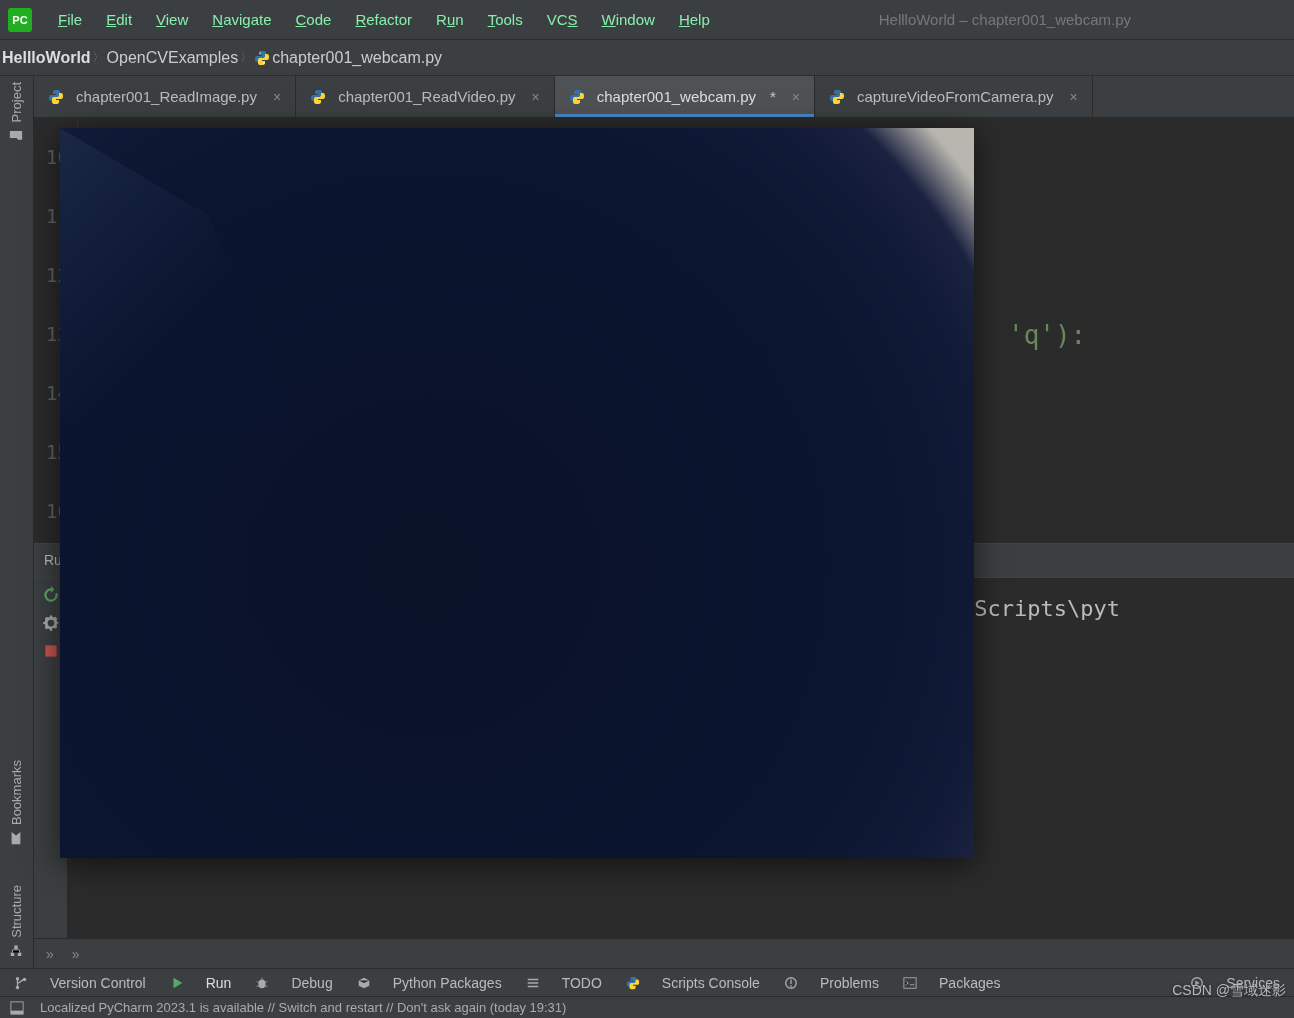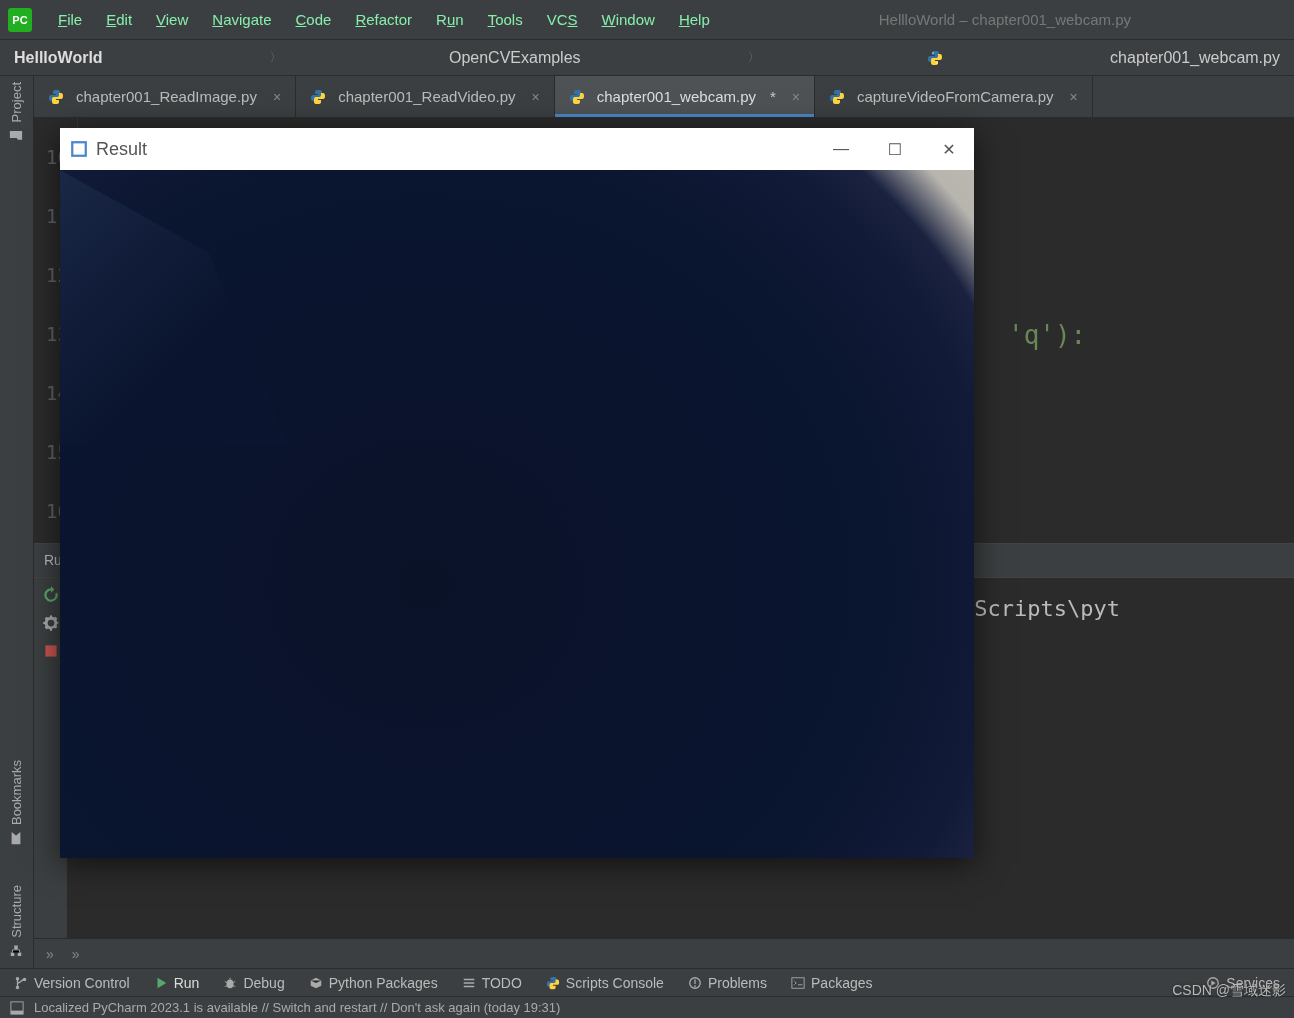--- a/index.html
+++ b/index.html
@@ -18,23 +18,22 @@
   .menu-item {
     padding: 4px 10px; color:#86efac; font-size:15px; cursor: pointer;
   }
   .menu-item u { text-decoration: underline; }
   .title-center {
     flex: 1; text-align: center; color:#777; font-size:15px;
   }
   
   .breadcrumbs {
     display:flex; align-items:center; height:36px; background:#3c3f41;
-    padding: 0 14px; color:#ccc; font-size:16px; gap:2px;
+    padding: 0 2px; color:#ccc; font-size:16px; gap:2px;
     border-bottom:1px solid #2b2b2b;
-    justify-content:space-between;
   }
   .crumb-sep { color:#777; font-size:12px; }
   .crumb-bold { font-weight:bold; color:#ddd; }
   
   .body {
     display:flex; height: calc(100% - 40px - 36px - 28px - 22px);
     background:#2b2b2b;
   }
   .left-tools {
     width:34px; background:#3c3f41; border-right:1px solid #2b2b2b;
@@ -80,28 +79,28 @@
   .run-body { display:flex; }
   .run-tools { width:34px; display:flex; flex-direction:column; align-items:center; gap:10px; padding-top:8px; background:#3c3f41; border-right:1px solid #2b2b2b;}
   .run-tool { width:18px; height:18px; cursor:pointer; }
   .run-output { flex:1; font-family:Consolas, monospace; font-size:22px; color:#bbb; padding:18px 12px; white-space:pre; overflow:hidden;}
   .run-nav { height:30px; background:#3c3f41; display:flex; align-items:center; gap:18px; padding-left:12px; color:#888; font-size:14px; border-top:1px solid #2b2b2b;}
   
   .tool-strip {
     height:28px; background:#3c3f41; display:flex; align-items:center; gap:24px;
     padding:0 14px; border-top:1px solid #2b2b2b; color:#bbb; font-size:14px;
   }
-  .tool-btn { display:flex; align-items:center; gap:6px; cursor:pointer; }
+  .tool-btn { display:flex; align-items:center; gap:22px; cursor:pointer; }
   .tool-btn.active { color:#ddd; }
   .tool-btn.active .run-play { fill:#59a869; }
   .tool-icon { width:14px; height:14px; }
   
   .statusbar {
     height:22px; background:#3c3f41; display:flex; align-items:center;
-    padding:0 10px; color:#aaa; font-size:13px; gap:10px; border-top:1px solid #2b2b2b;
+    padding:0 10px; color:#aaa; font-size:13px; gap:16px; border-top:1px solid #2b2b2b;
   }
   
   .result-window {
     position:absolute; left:60px; top:128px; width:914px; height:730px;
     background:#fff; box-shadow:0 6px 30px rgba(0,0,0,0.6);
     display:flex; flex-direction:column;
   }
   .result-titlebar {
     height:42px; background:#fff; display:flex; align-items:center;
     padding:0 10px; color:#555; font-size:18px;
@@ -338,28 +337,16 @@
 
 <div class="statusbar">
   <svg width="14" height="14" viewBox="0 0 16 16">
       <rect x="1" y="1" width="14" height="14" fill="none" stroke="#aaa"></rect>
       <rect x="1" y="11" width="14" height="4" fill="#aaa"></rect>
     </svg>
   <span>Localized PyCharm 2023.1 is available // Switch and restart // Don't ask again (today 19:31)</span>
 </div>
 
 <div class="result-window">
-  <div class="result-titlebar">
-    <svg width="18" height="18" viewBox="0 0 16 16" style="margin-right:8px">
-        <rect x="1" y="1" width="14" height="14" fill="#4a88c7"></rect>
-        <rect x="3" y="3" width="10" height="10" fill="#fff"></rect>
-      </svg>
-    <span>Result</span>
-    <div class="win-controls">
-      <span class="win-btn">—</span>
-      <span class="win-btn">☐</span>
-      <span class="win-btn">✕</span>
-    </div>
-  </div>
   <div class="result-content"></div>
 </div>
 
 <div class="watermark">CSDN @雪域迷影</div>
 
 </body></html>

